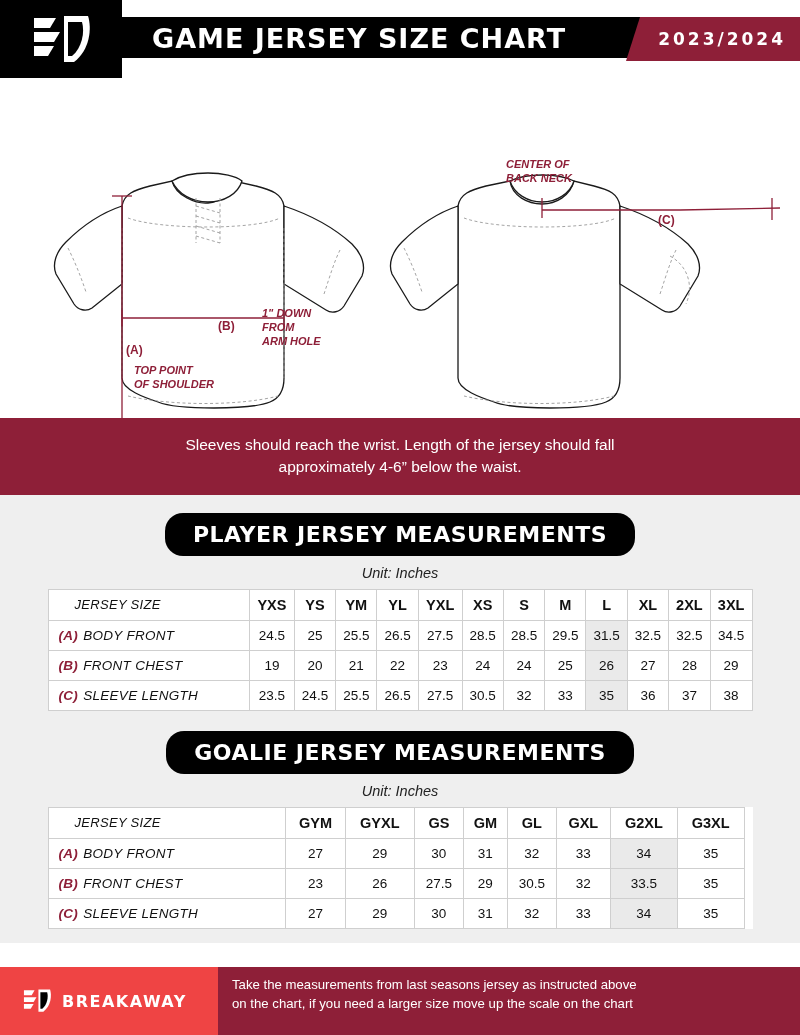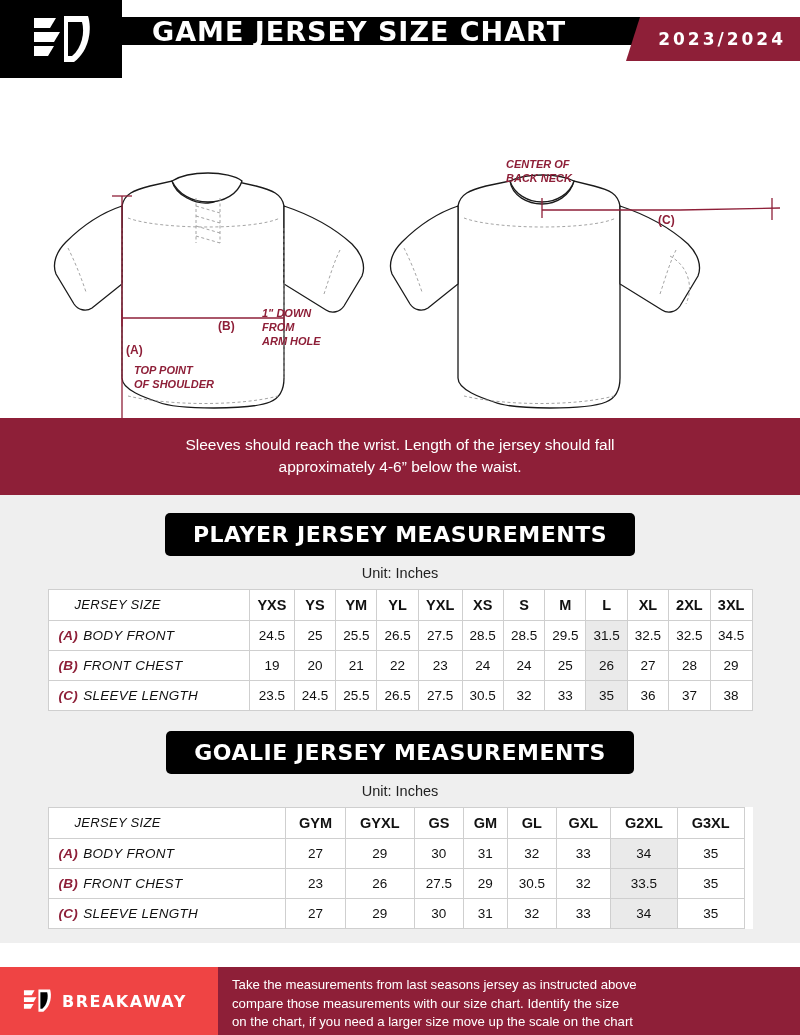--- a/index.html
+++ b/index.html
@@ -49,21 +49,21 @@
     clip-path: polygon(0 0, 100% 0, 100% 100%, 0 100%);
   }
   .logo-mark {
     position: absolute;
     left: 30px; top: 16px;
     width: 62px; height: 48px;
   }
   .title-bar {
     position: absolute;
     left: 122px; top: 17px;
-    right: 0; height: 28px;
+    right: 0; height: 41px;
     background: #000;
   }
   .title-bar:after {
     content: "";
     position: absolute;
     left: -14px; top: 0;
     border-top: 44px solid #000;
     border-left: 14px solid transparent;
   }
   .title-text {
@@ -127,25 +127,26 @@
     padding-bottom: 2px;
   }
   .pill-row { display: flex; justify-content: center; padding-top: 18px; }
   .pill {
     background: #000;
     color: #fff;
     font-size: 22px;
     font-weight: bold;
     letter-spacing: 0.5px;
     padding: 9px 28px;
-    border-radius: 5px;
+    border-radius: 18px;
     font-family: "DejaVu Sans", sans-serif;
   }
   .unit {
     text-align: center;
+    font-style: italic;
     font-size: 14.5px;
     color: #222;
     padding: 9px 0 8px;
   }
 
   
   table {
     border-collapse: collapse;
     background: #fff;
     width: 705px;
@@ -463,16 +464,15 @@
       <path d="M4 2 H26 L20 12 H4 Z" fill="#ffffff"></path>
       <path d="M4 16 H30 L24 26 H4 Z" fill="#ffffff"></path>
       <path d="M4 30 H24 L18 40 H4 Z" fill="#ffffff"></path>
       <path d="M34 0 L58 0 C62 12 60 34 44 46 L34 46 Z" fill="#ffffff"></path>
       <path d="M38 6 L52 6 C55 16 52 32 42 40 L38 40 Z" fill="#000000"></path>
     </svg>
     <div class="footer-brand">BREAKAWAY</div>
   </div>
   <div class="footer-right">
     <div>Take the measurements from last seasons jersey as instructed above</div>
-    <div>compare those measurements  with our size chart. Identify the size</div>
     <div>on the chart, if you need a larger size move up the scale on the chart</div>
   </div>
 </div>
 
 </body></html>

